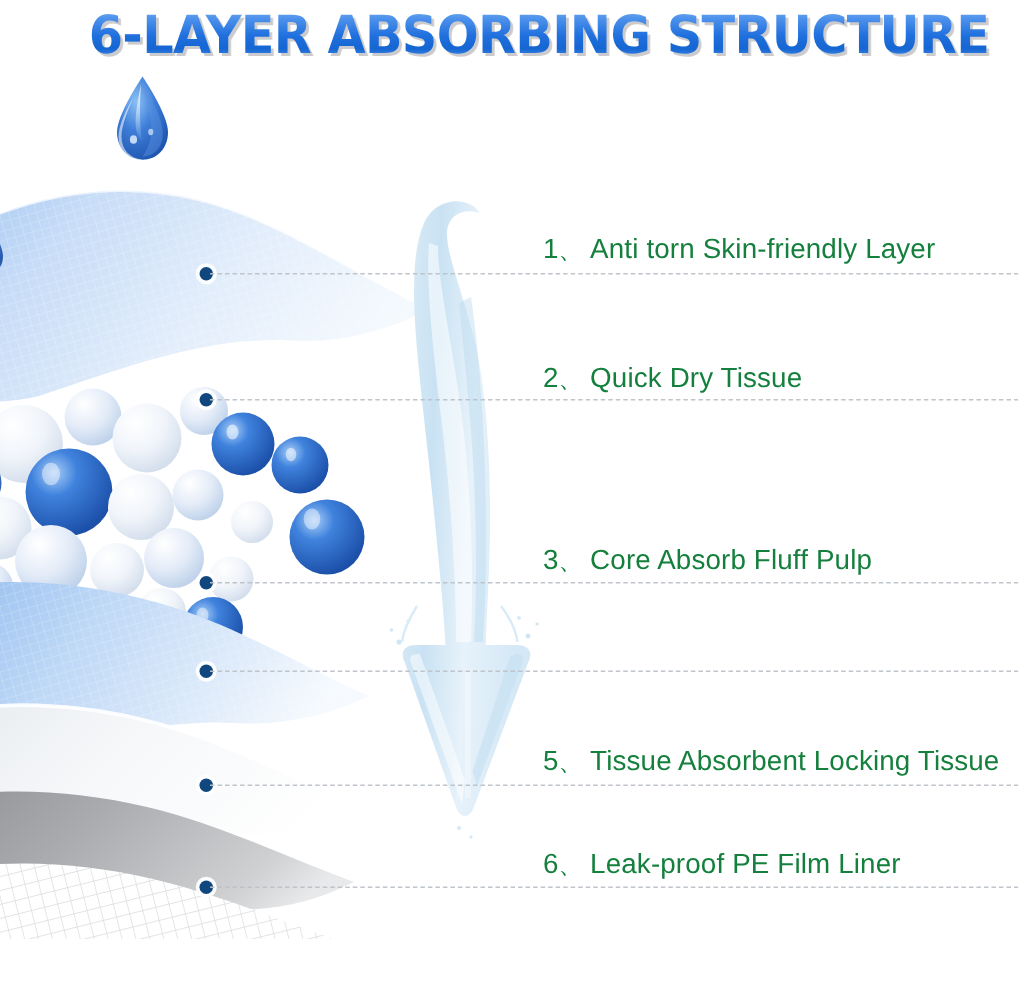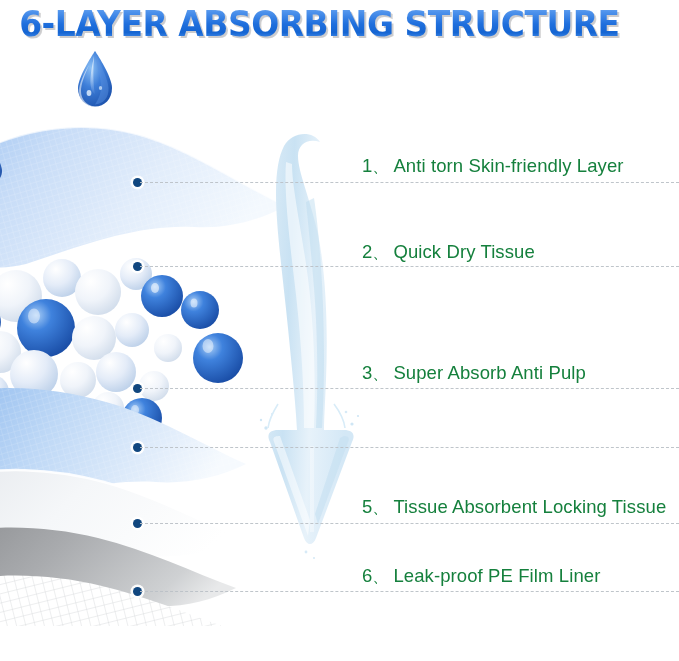--- a/index.html
+++ b/index.html
@@ -20,21 +20,21 @@
 
   
   #title-bar {
     position: absolute;
     left: 0;
     top: 0;
     width: 679px;
     height: 48px;
     display: flex;
     align-items: center;
-    justify-content: flex-start;
+    justify-content: flex-end;
   }
   #title-text {
     font-family: "DejaVu Sans", sans-serif;
     font-weight: bold;
     font-size: 35px;
     line-height: 38px;
     letter-spacing: -0.5px;
     transform: scaleX(0.94);
     background: linear-gradient(180deg,
         #7fb4f2 0%,
@@ -331,21 +331,21 @@
 
   <div class="leader-dot" style="left:133px; top:262px;"></div>
   <div class="leader" style="left:140px; top:266px; width:539px;"></div>
   <div class="label" style="left:362px; top:241px;">
     <span class="num">2</span><span class="num-sep">、</span><span>Quick Dry Tissue</span>
   </div>
 
   <div class="leader-dot" style="left:133px; top:384px;"></div>
   <div class="leader" style="left:140px; top:388px; width:539px;"></div>
   <div class="label" style="left:362px; top:362px;">
-    <span class="num">3</span><span class="num-sep">、</span><span>Super Absorb Anti Pulp</span>
+    <span class="num">3</span><span class="num-sep">、</span><span>Core Absorb Fluff Pulp</span>
   </div>
 
   <div class="leader-dot" style="left:133px; top:443px;"></div>
   <div class="leader" style="left:140px; top:447px; width:539px;"></div>
 
   <div class="leader-dot" style="left:133px; top:519px;"></div>
   <div class="leader" style="left:140px; top:523px; width:539px;"></div>
   <div class="label" style="left:362px; top:496px;">
     <span class="num">5</span><span class="num-sep">、</span><span>Tissue Absorbent Locking Tissue</span>
   </div>

